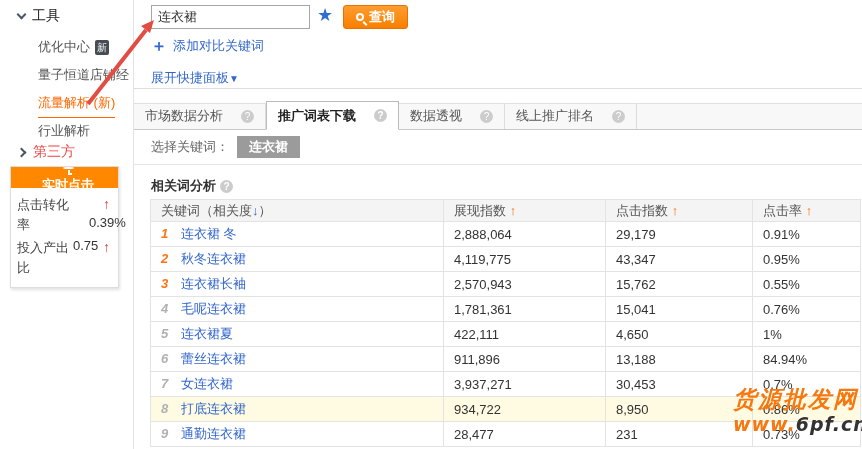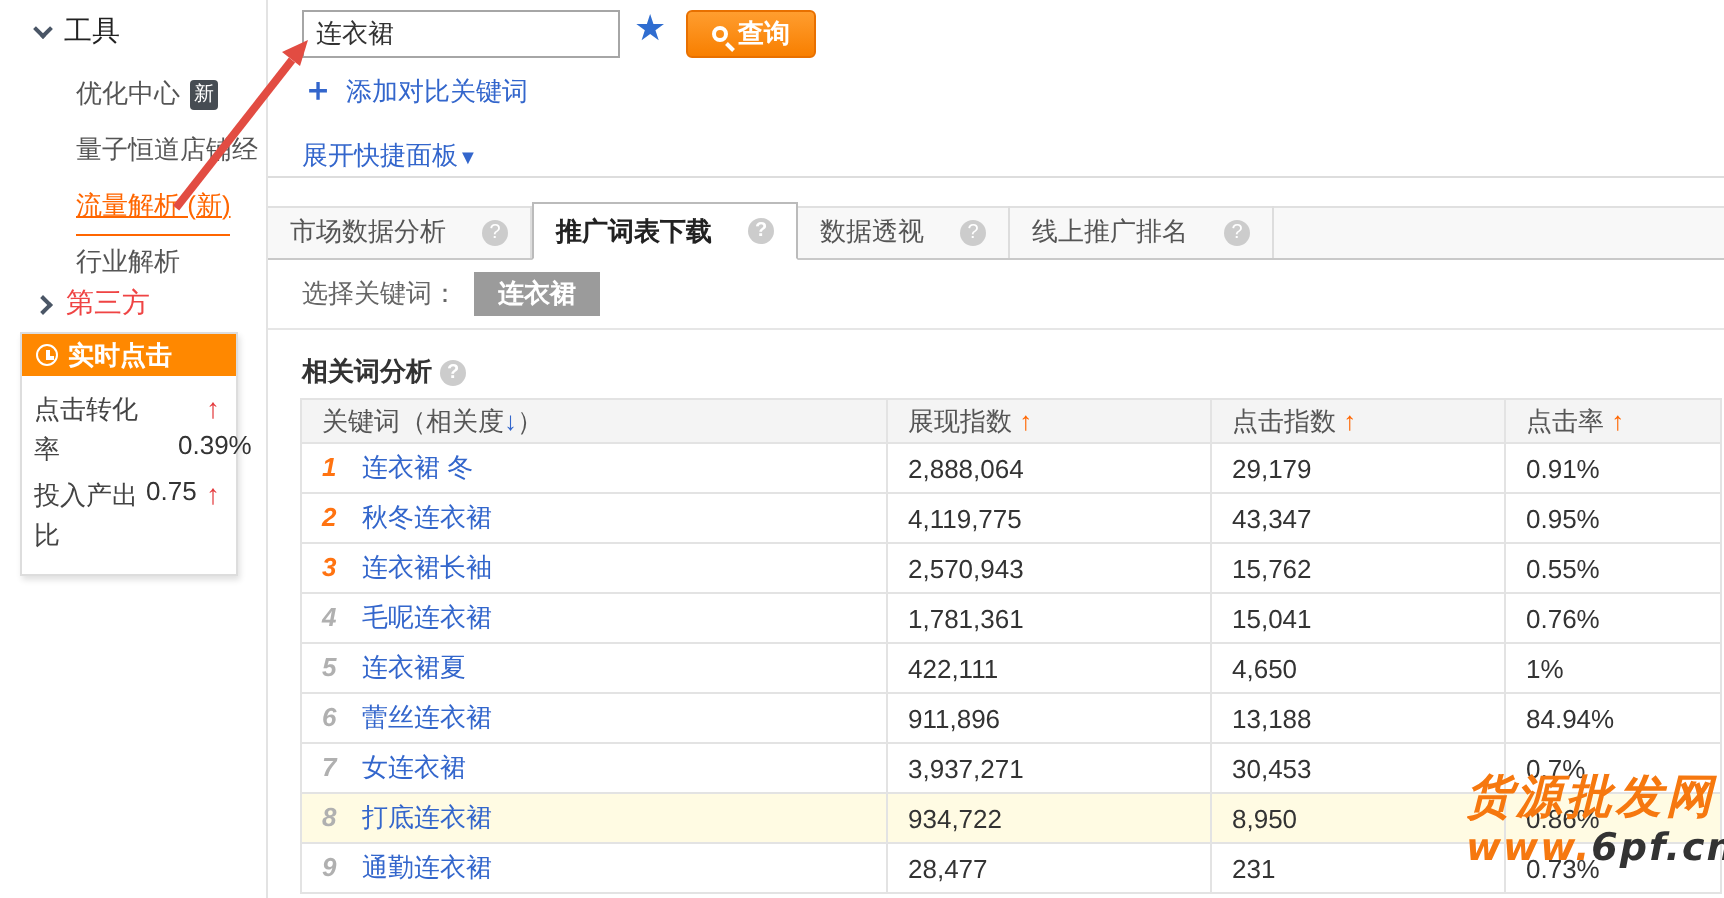--- a/index.html
+++ b/index.html
@@ -12,28 +12,28 @@
   
   .v-divider { position:absolute; left:133px; top:0; width:1px; height:449px; background:#e3e3e3; }
 
   
   .sidebar { position:absolute; left:0; top:0; width:133px; height:449px; background:#fff; }
   .side-section { position:absolute; left:18px; top:7px; font-size:14px; color:#222; display:flex; align-items:center; gap:7px; cursor:pointer; }
   .chev-down { width:7px; height:7px; border-right:2px solid #4a5666; border-bottom:2px solid #4a5666; transform:rotate(45deg); margin-top:-4px; }
   .chev-right { width:7px; height:7px; border-right:2px solid #4a5666; border-bottom:2px solid #4a5666; transform:rotate(-45deg); }
   .side-items { position:absolute; left:38px; top:33px; }
   .side-item { height:28px; line-height:28px; color:#555; cursor:pointer; white-space:nowrap; display:flex; align-items:center; gap:5px; }
-  .side-item.active { color:#f60;text-decoration:underline; }
+  .side-item.active { color:#f60; }
   .side-item.active .lbl { border-bottom:1px solid #f60; }
   .side-badge { display:inline-block; background:#464c53; color:#fff; font-size:10px; line-height:13px; padding:1px 2px; border-radius:2px; }
   .side-third { position:absolute; left:18px; top:143px; font-size:14px; color:#ef4444; display:flex; align-items:center; gap:8px; cursor:pointer;font-family:Liberation Mono, monospace; }
 
   
   .rt-box { position:absolute; left:10px; top:166px; width:109px; border:1px solid #ddd; background:#fff; box-shadow:1px 2px 3px rgba(0,0,0,.12); }
-  .rt-head { background:#ff8800; color:#fff; font-weight:bold; height:21px; line-height:21px; padding-left:7px; display:flex; align-items:center; gap:5px; }
+  .rt-head { background:#ff8800; color:#fff; font-weight:bold; height:21px; line-height:21px; padding-left:7px; display:flex; align-items:center; gap:5px;flex-direction:column; }
   .clock { width:11px; height:11px; border:1px solid #fff; border-radius:50%; position:relative; background:#ff8800; }
   .clock:after { content:""; position:absolute; left:4px; top:2px; width:2px; height:4px; background:#fff; }
   .clock:before { content:""; position:absolute; left:4px; top:5px; width:4px; height:2px; background:#fff; }
   .rt-body { padding:7px 6px 6px 6px; }
   .rt-metric { position:relative; min-height:41px; margin-bottom:2px; }
   .rt-metric .mlabel { display:block; width:58px; line-height:20px; color:#444; }
   .rt-metric .mval { position:absolute; color:#333; }
   .rt-metric.m1 .mval { left:72px; top:20px; }
   .rt-metric.m2 .mval { left:56px; top:0; }
   .rt-arrow { position:absolute; right:2px; top:1px; color:#e4393c; font-weight:bold; font-size:14px; }

